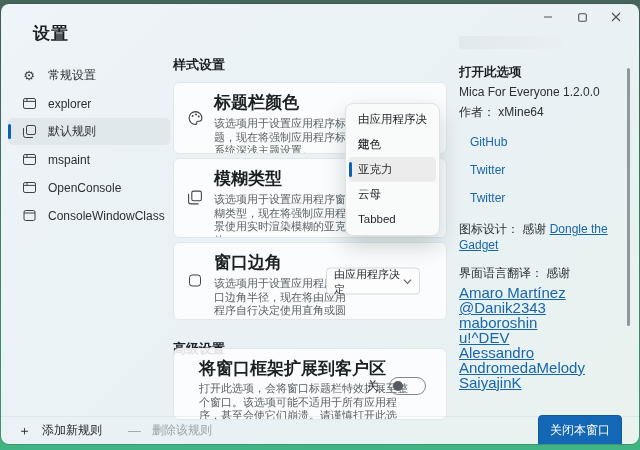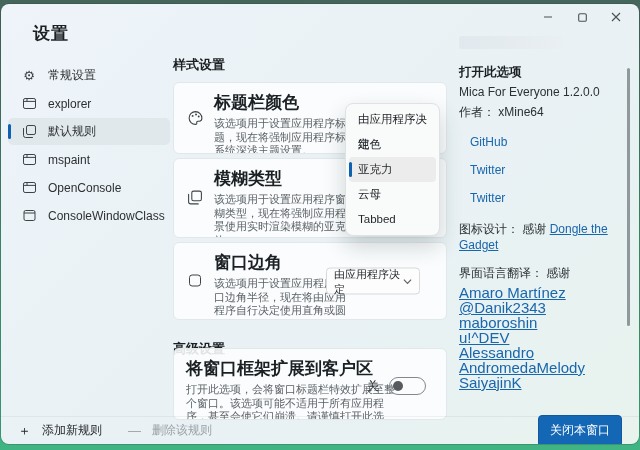--- a/index.html
+++ b/index.html
@@ -218,21 +218,21 @@
     <div class="fly-item">由应用程序决定</div>
     <div class="fly-item">纯色</div>
     <div class="fly-item selected">亚克力</div>
     <div class="fly-item">云母</div>
     <div class="fly-item">Tabbed</div>
   </div>
 
   <div class="section-header" style="top:336px;">高级设置</div>
 
   <div class="card" style="top:344px; height:72px;">
-    <div class="card-body" style="padding-left:12px;">
+    <div class="card-body" style="padding-left:25px;font-family:Liberation Mono, monospace;">
       <div class="card-title">将窗口框架扩展到客户区</div>
       <div class="card-desc" style="width:210px;">打开此选项，会将窗口标题栏特效扩展至整个窗口。该选项可能不适用于所有应用程序，甚至会使它们崩溃。请谨慎打开此选项。关闭此选项需要重启已生效的窗口。</div>
     </div>
     <div class="toggle-wrap">
       <span class="toggle-label">关</span>
       <div class="toggle">
         <div class="toggle-knob"></div>
       </div>
     </div>
   </div>

